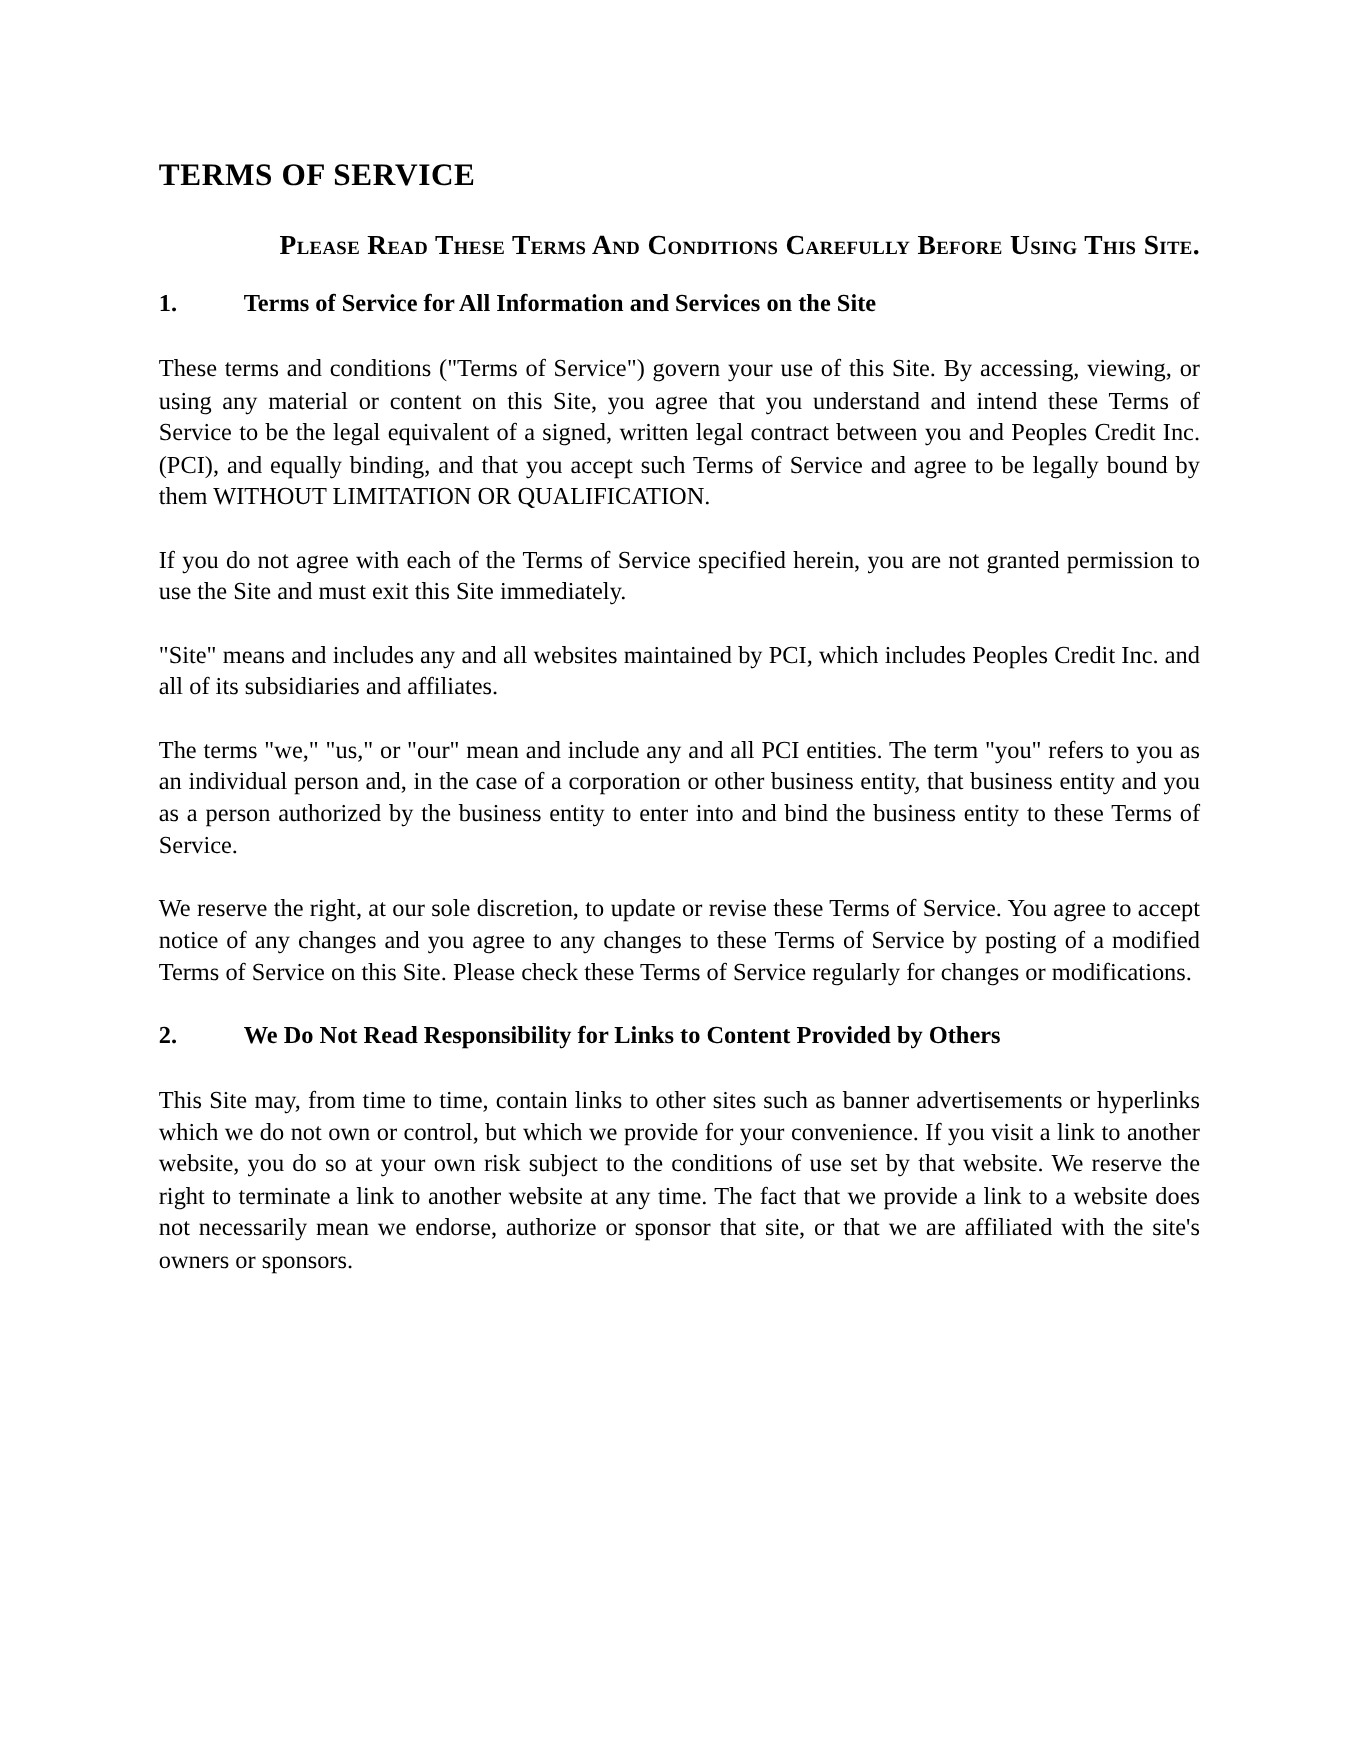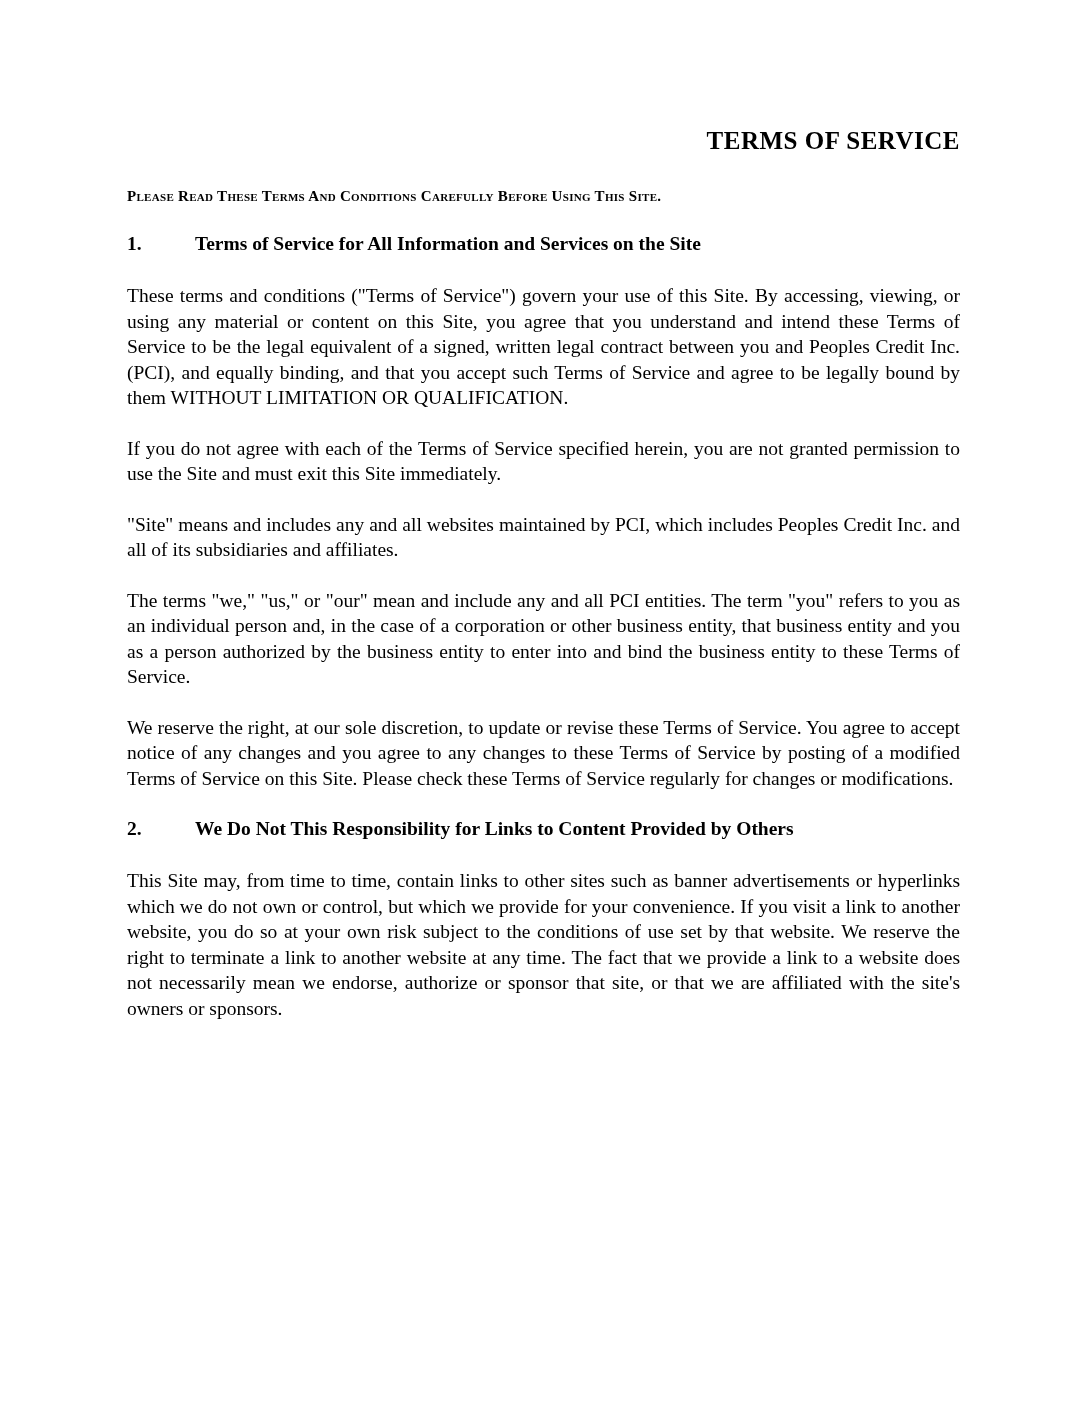--- a/index.html
+++ b/index.html
@@ -16,32 +16,32 @@
   }
   .page {
     box-sizing: border-box;
     width: 1088px;
     height: 1408px;
     padding: 126px 128px 0 127px;
     background: #ffffff;
     overflow: hidden;
   }
   .doc-title {
-    text-align: right;
+    text-align: left;
     font-size: 25px;
     font-weight: bold;
     letter-spacing: 0.5px;
     margin: 0 0 29px 0;
     line-height: 29px;
   }
   .doc-subtitle {
-    text-align: left;
+    text-align: right;
     font-weight: bold;
     font-variant: small-caps;
-    font-size: 15px;
+    font-size: 22px;
     line-height: 24px;
     margin: 0 0 23px 0;
     letter-spacing: 0.3px;
   }
   .section-heading {
     font-weight: bold;
     font-size: 19.5px;
     line-height: 25px;
     margin: 0 0 27px 0;
     display: flex;
@@ -74,18 +74,18 @@
   </div>
 
   <p class="body-para">These terms and conditions ("Terms of Service") govern your use of this Site. By accessing, viewing, or using any material or content on this Site, you agree that you understand and intend these Terms of Service to be the legal equivalent of a signed, written legal contract between you and Peoples Credit Inc. (PCI), and equally binding, and that you accept such Terms of Service and agree to be legally bound by them WITHOUT LIMITATION OR QUALIFICATION.</p>
   <p class="body-para">If you do not agree with each of the Terms of Service specified herein, you are not granted permission to use the Site and must exit this Site immediately.</p>
   <p class="body-para">"Site" means and includes any and all websites maintained by PCI, which includes Peoples Credit Inc. and all of its subsidiaries and affiliates.</p>
   <p class="body-para">The terms "we," "us," or "our" mean and include any and all PCI entities. The term "you" refers to you as an individual person and, in the case of a corporation or other business entity, that business entity and you as a person authorized by the business entity to enter into and bind the business entity to these Terms of Service.</p>
   <p class="body-para">We reserve the right, at our sole discretion, to update or revise these Terms of Service. You agree to accept notice of any changes and you agree to any changes to these Terms of Service by posting of a modified Terms of Service on this Site. Please check these Terms of Service regularly for changes or modifications.</p>
 
   <div class="section-heading">
     <span class="num">2.</span>
-    <span class="htext">We Do Not This Responsibility for Links to Content Provided by Others</span>
+    <span class="htext">We Do Not Read Responsibility for Links to Content Provided by Others</span>
   </div>
 
   <p class="body-para">This Site may, from time to time, contain links to other sites such as banner advertisements or hyperlinks which we do not own or control, but which we provide for your convenience. If you visit a link to another website, you do so at your own risk subject to the conditions of use set by that website. We reserve the right to terminate a link to another website at any time. The fact that we provide a link to a website does not necessarily mean we endorse, authorize or sponsor that site, or that we are affiliated with the site's owners or sponsors.</p>
 
 </div>
 
 </body></html>

